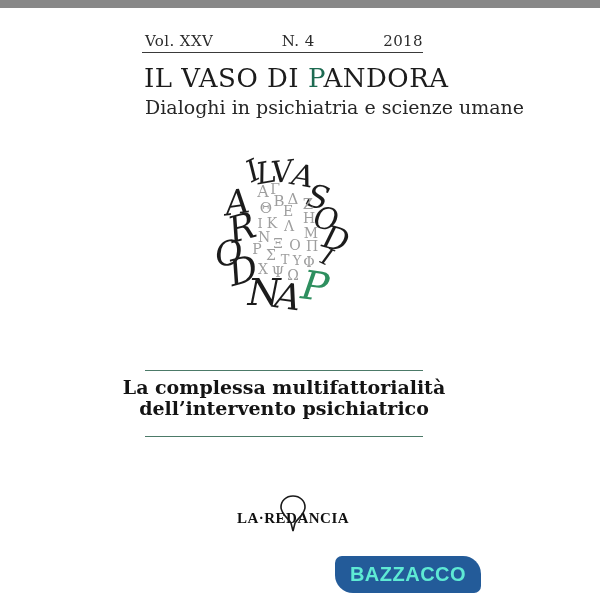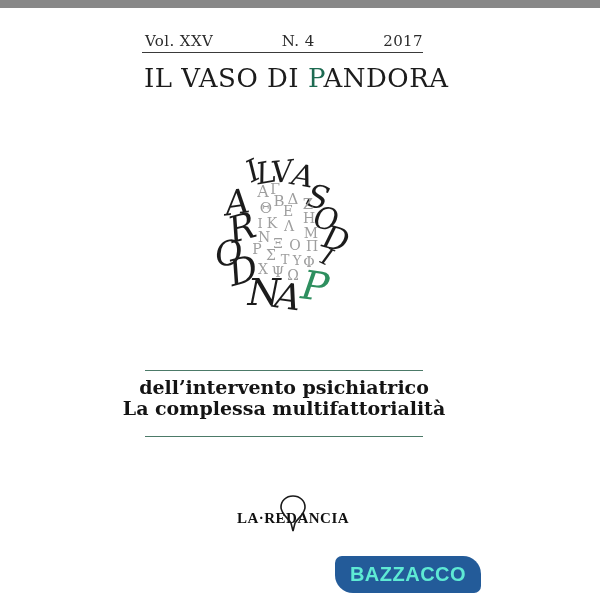--- a/index.html
+++ b/index.html
@@ -88,25 +88,26 @@
   }
 </style>
 </head>
 <body>
 
 <div class="page">
 
   <div class="header-meta">
     <span>Vol. XXV</span>
     <span>N. 4</span>
-    <span>2017</span>
+    <span>2018</span>
   </div>
   <div class="header-rule"></div>
 
   <div class="masthead-title"><span>IL VASO DI </span><span class="green-cap">P</span><span>ANDORA</span></div>
+  <div class="masthead-sub">Dialoghi in psichiatria e scienze umane</div>
 
   <div class="pandora-logo">
     <div>
         <span class="logo-letter outer" style="left: 53px; top: 23px; font-size: 30px; transform: translate(-50%, -50%) rotate(-25deg);">I</span>
         <span class="logo-letter outer" style="left: 66px; top: 25px; font-size: 30px; transform: translate(-50%, -50%) rotate(-10deg);">L</span>
         <span class="logo-letter outer" style="left: 82px; top: 24px; font-size: 30px; transform: translate(-50%, -50%) rotate(-6deg);">V</span>
         <span class="logo-letter outer" style="left: 103px; top: 28px; font-size: 30px; transform: translate(-50%, -50%) rotate(10deg);">A</span>
         <span class="logo-letter outer" style="left: 118px; top: 49px; font-size: 32px; transform: translate(-50%, -50%) rotate(15deg);">S</span>
         <span class="logo-letter outer" style="left: 126px; top: 71px; font-size: 30px; transform: translate(-50%, -50%) rotate(8deg);">O</span>
         <span class="logo-letter outer" style="left: 136px; top: 91px; font-size: 32px; transform: translate(-50%, -50%) rotate(15deg);">D</span>
@@ -142,22 +143,22 @@
         <span class="logo-letter greek" style="left: 97px; top: 112px; font-size: 13px; transform: translate(-50%, -50%) rotate(0deg);">Υ</span>
         <span class="logo-letter greek" style="left: 109px; top: 114px; font-size: 14px; transform: translate(-50%, -50%) rotate(0deg);">Φ</span>
         <span class="logo-letter greek" style="left: 63px; top: 121px; font-size: 14px; transform: translate(-50%, -50%) rotate(0deg);">Χ</span>
         <span class="logo-letter greek" style="left: 78px; top: 124px; font-size: 14px; transform: translate(-50%, -50%) rotate(0deg);">Ψ</span>
         <span class="logo-letter greek" style="left: 93px; top: 127px; font-size: 14px; transform: translate(-50%, -50%) rotate(0deg);">Ω</span>
       </div>
   </div>
 
   <div class="rule-green rule-top"></div>
   <div class="feature-title">
+    <div>La complessa multifattorialità</div>
     <div>dell’intervento psichiatrico</div>
-    <div>La complessa multifattorialità</div>
   </div>
   <div class="rule-green rule-bottom"></div>
 
   <div class="redancia">
     <div class="redancia-text">LA·REDANCIA</div>
     <svg class="redancia-emblem" width="34" height="40" viewBox="0 0 34 40">
       <path d="M17 2 C24 2 29 7 29 13 C29 20 22 24 19 29 L17 37 L15 29 C12 24 5 20 5 13 C5 7 10 2 17 2 Z" fill="none" stroke="#1a1a1a" stroke-width="1.6"></path>
     </svg>
   </div>
 

